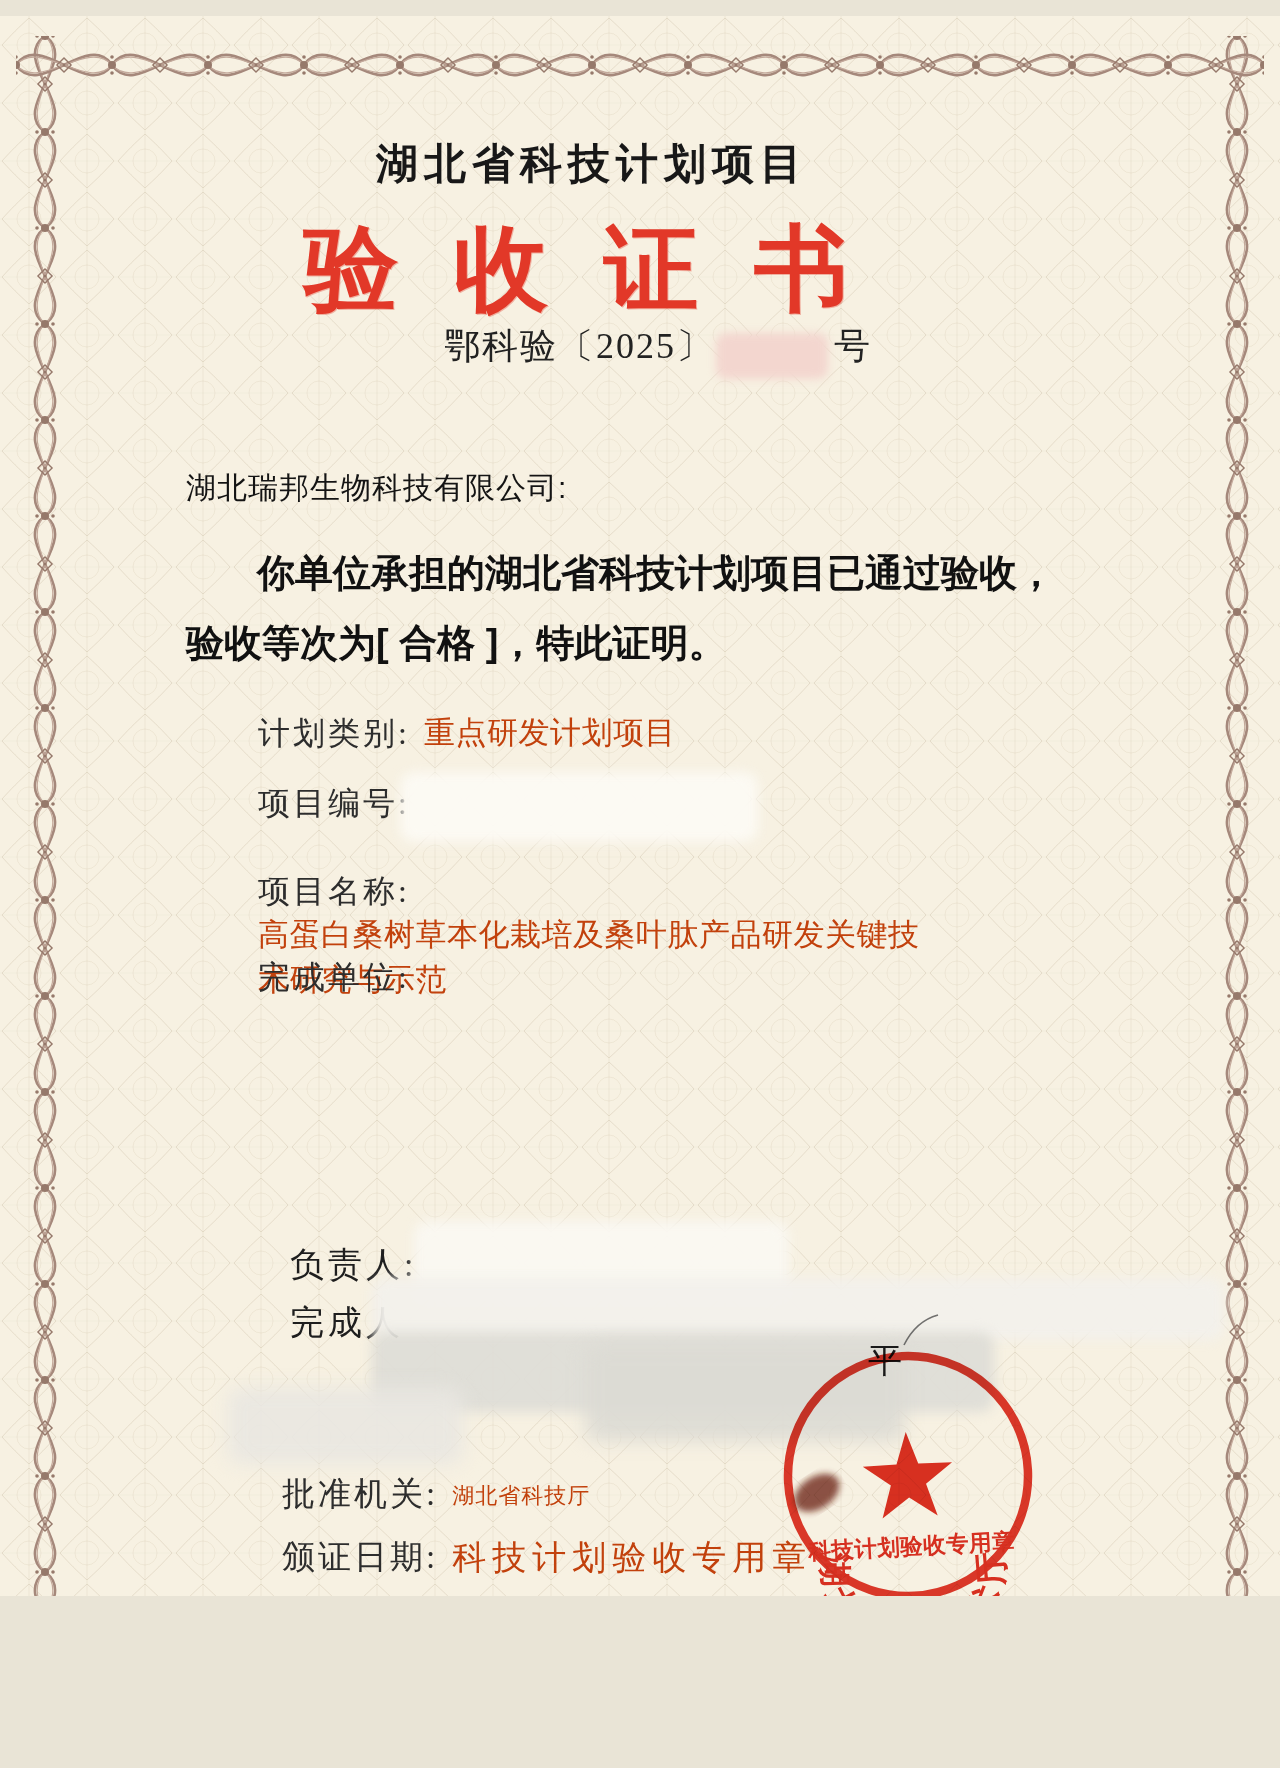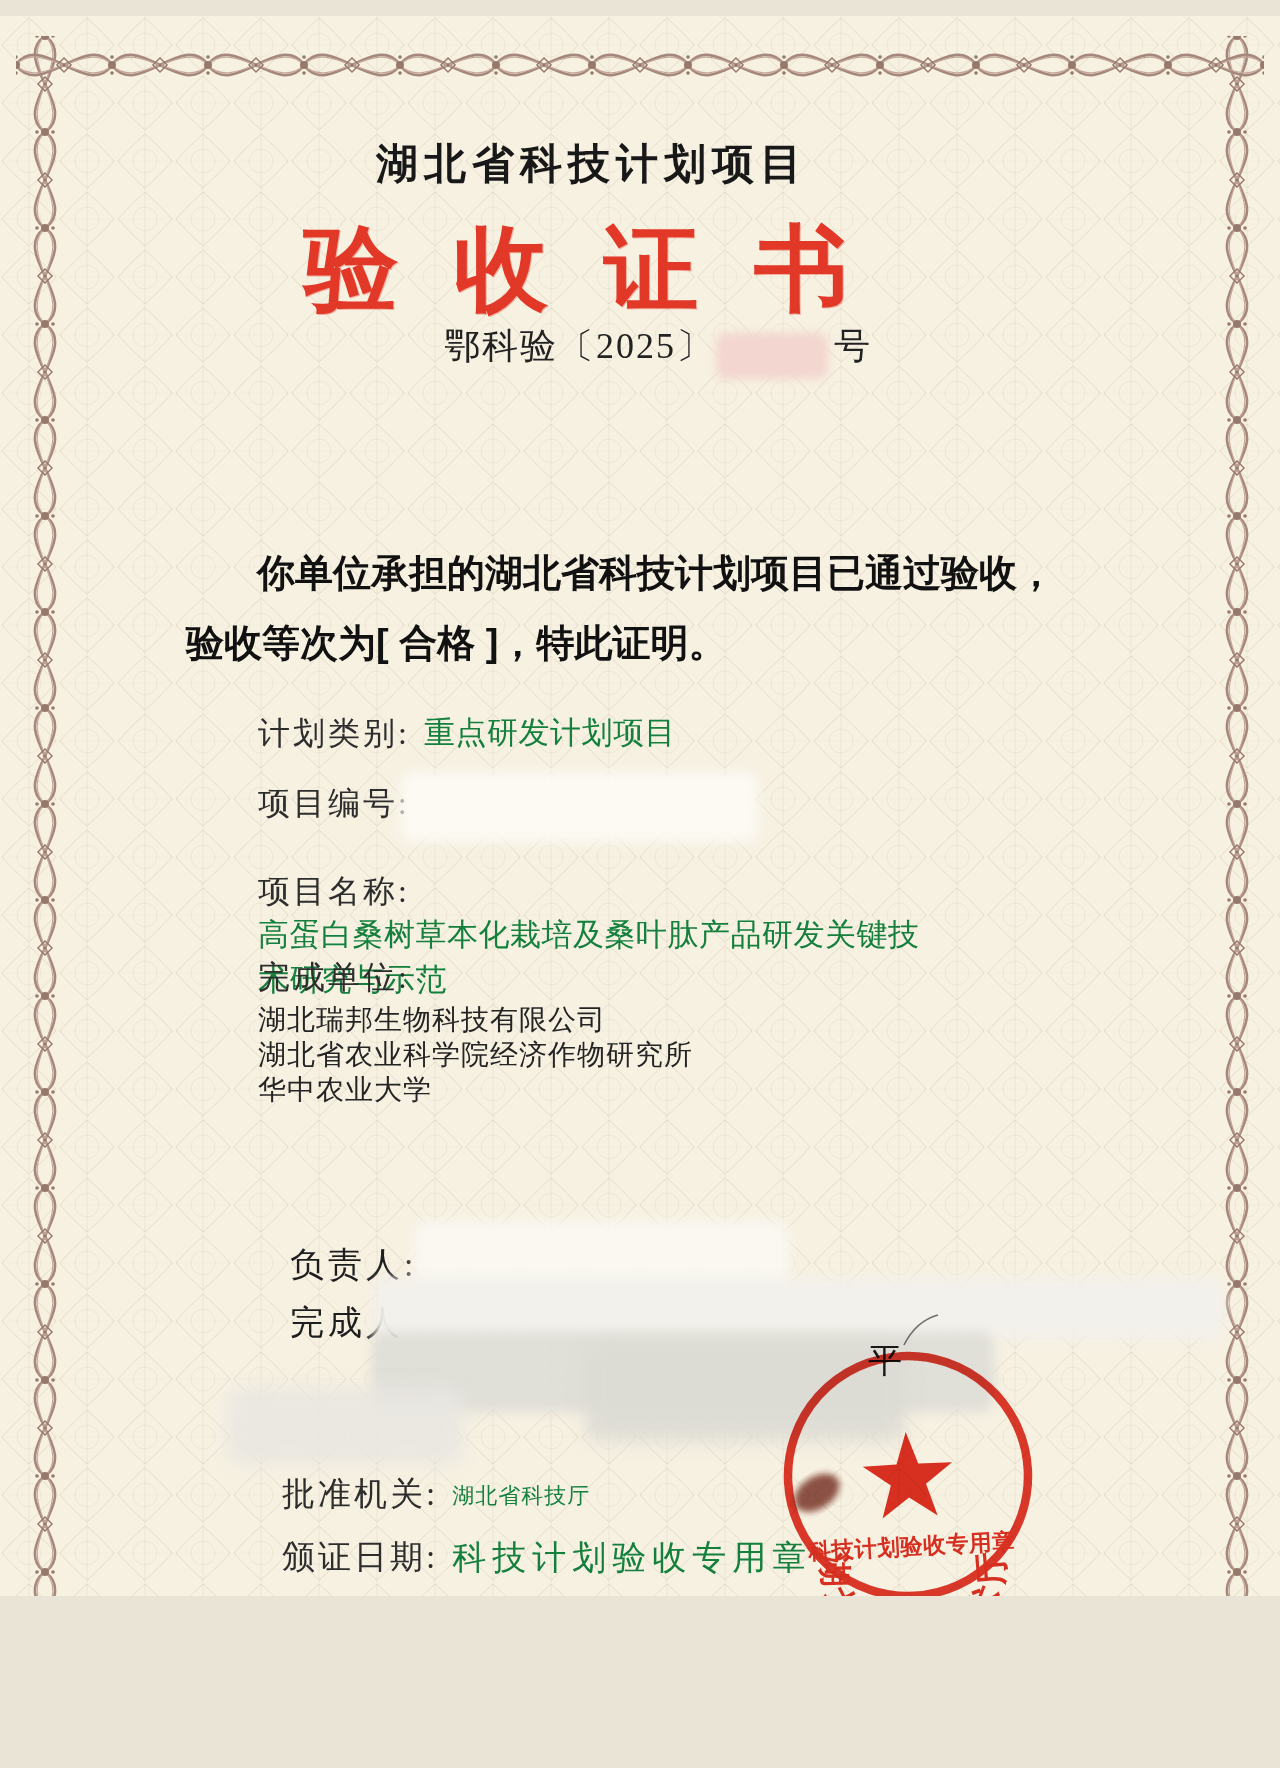--- a/index.html
+++ b/index.html
@@ -58,21 +58,21 @@
   .para2{
     left:186px;top:602px;
     font-family:"Liberation Sans", sans-serif;
     font-size:38px;font-weight:600;color:#111;letter-spacing:0px;
   }
   .frow{display:flex;align-items:flex-start;}
   .flabel{
     font-size:32px;color:#2d2d2d;letter-spacing:3px;white-space:nowrap;
     font-weight:500;
   }
-  .fvalue{font-size:31px;color:#15803d;letter-spacing:.5px;}
+  .fvalue{font-size:31px;color:#c2410c;letter-spacing:.5px;}
   .row-category{left:258px;top:696px;}
   .row-number{left:258px;top:766px;}
   .row-name{left:258px;top:854px;flex-direction:column;}
   .row-name .fvalue{width:672px;line-height:45px;word-break:break-all;margin-top:-2px;}
   .row-units{left:258px;top:940px;flex-direction:column;}
   .row-units .units{margin-top:2px;}
   .row-units .unit{font-size:28px;line-height:35px;color:#242424;letter-spacing:1px;}
   .gap{width:14px;flex:none;}
   .resp-label{left:290px;top:1226px;font-size:34px;letter-spacing:4px;color:#1e1e1e;}
   .comp-label{left:290px;top:1284px;font-size:34px;letter-spacing:4px;color:#1e1e1e;}
@@ -172,20 +172,21 @@
   </svg>
 
   <div class="abs program-title">湖北省科技计划项目</div>
 
   <div class="abs cert-title">验收证书</div>
 
   <div class="abs doc-line">
     <span>鄂科验〔2025〕</span><span class="redact-inline"></span><span>号</span>
   </div>
 
+  <div class="abs addressee">湖北瑞邦生物科技有限公司:</div>
 
   <div class="abs para1">你单位承担的湖北省科技计划项目已通过验收，</div>
   <div class="abs para2">验收等次为[ 合格 ]，特此证明。</div>
 
   <div class="abs frow row-category">
     <span class="flabel">计划类别:</span>
     <span class="gap"></span>
     <span class="fvalue">重点研发计划项目</span>
   </div>
 
@@ -196,25 +197,20 @@
 
   <div class="abs frow row-name">
     <span class="flabel">项目名称:</span>
     <span class="gap"></span>
     <span class="fvalue">高蛋白桑树草本化栽培及桑叶肽产品研发关键技术研究与示范</span>
   </div>
 
   <div class="abs frow row-units">
     <span class="flabel">完成单位:</span>
     <span class="gap"></span>
-    <span class="units">
-      <div class="unit">湖北瑞邦生物科技有限公司</div>
-      <div class="unit">湖北省农业科学院经济作物研究所</div>
-      <div class="unit">华中农业大学</div>
-    </span>
   </div>
 
   <div class="abs resp-label">负责人:</div>
   <div class="abs comp-label">完成人</div>
 
   <div class="abs redact rd-resp"></div>
   <div class="abs redact rd-comp-a"></div>
   <div class="abs redact rd-comp-b"></div>
   <div class="abs redact rd-comp-c"></div>
   <div class="abs redact rd-comp-d"></div>

